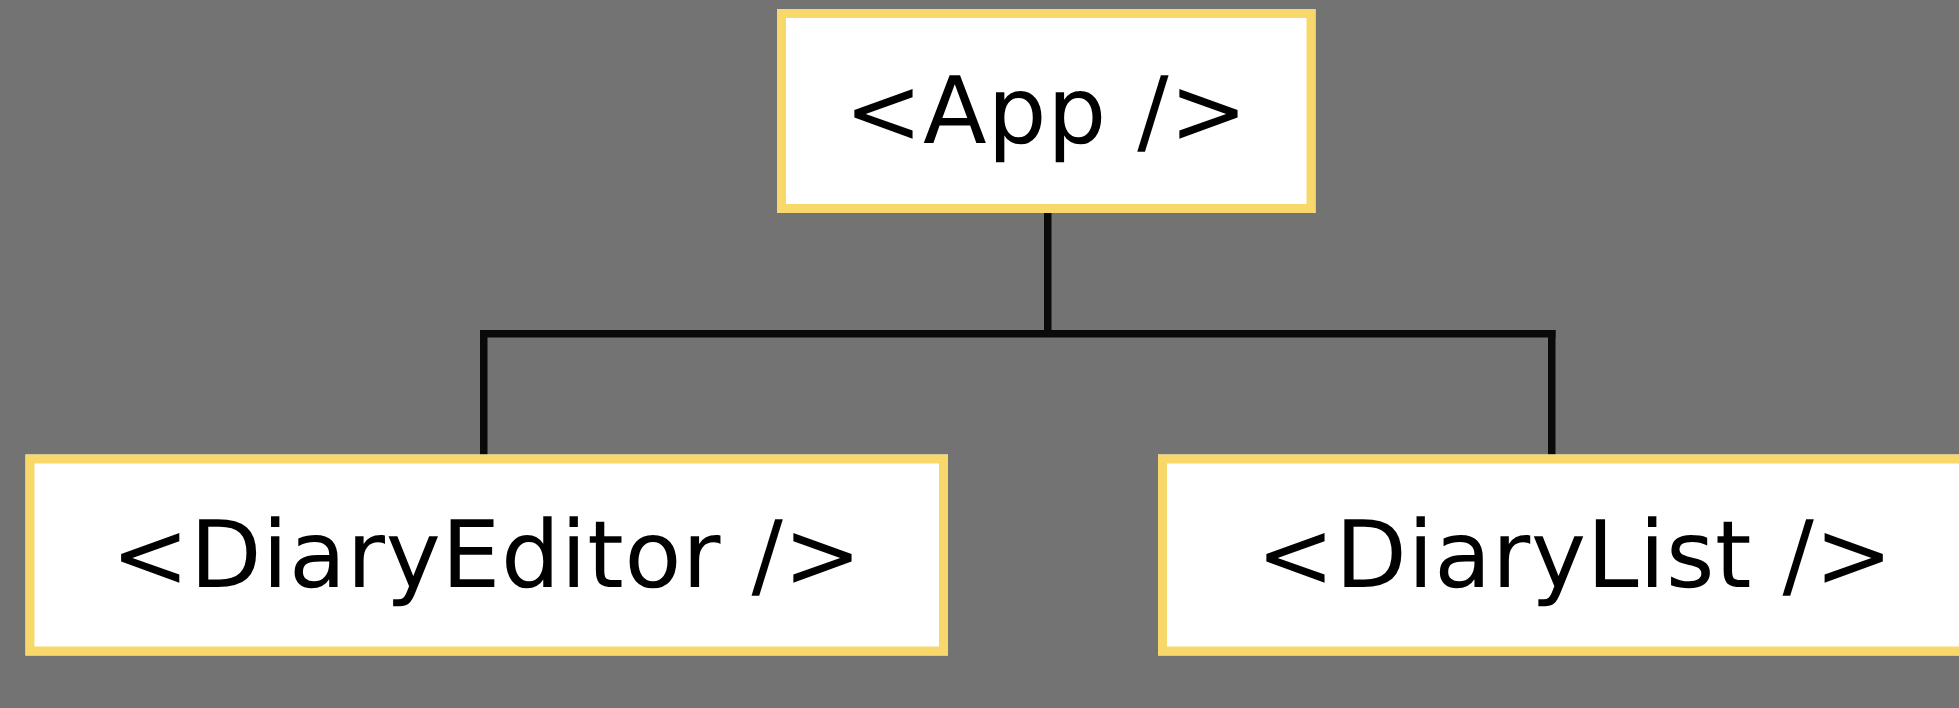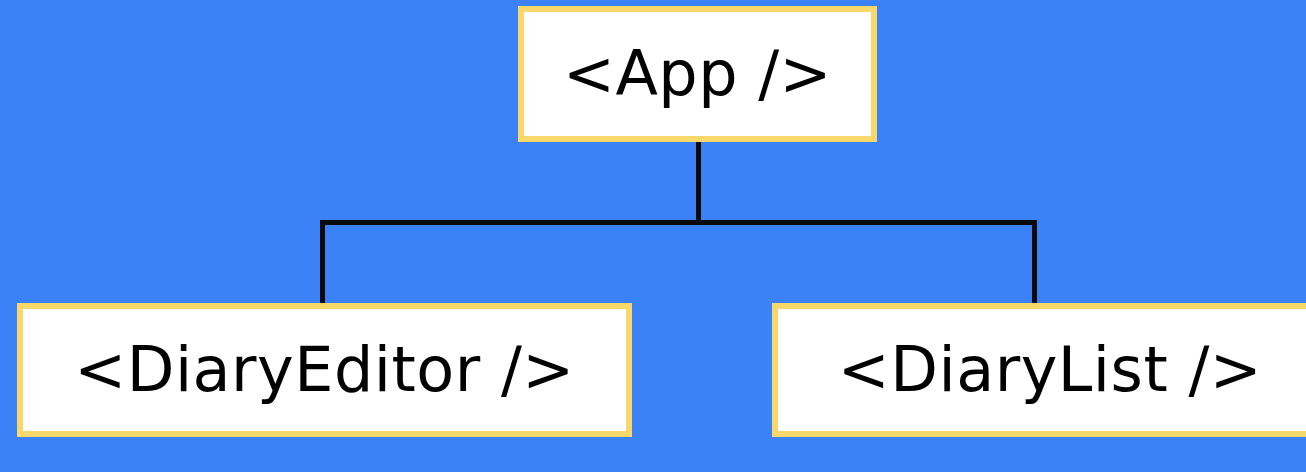--- a/index.html
+++ b/index.html
@@ -8,21 +8,21 @@
     padding: 0;
     background: #ffffff;
   }
   body {
     font-family: "DejaVu Sans", sans-serif;
   }
   #diagram-root {
     position: relative;
     width: 1306px;
     height: 472px;
-    background: #3b82f6;
+    background: #737373;
     overflow: hidden;
   }
   .node-box {
     position: absolute;
     box-sizing: border-box;
     background: #ffffff;
     border-style: solid;
     border-width: 6px;
     border-color: #f8d76b;
     display: flex;

